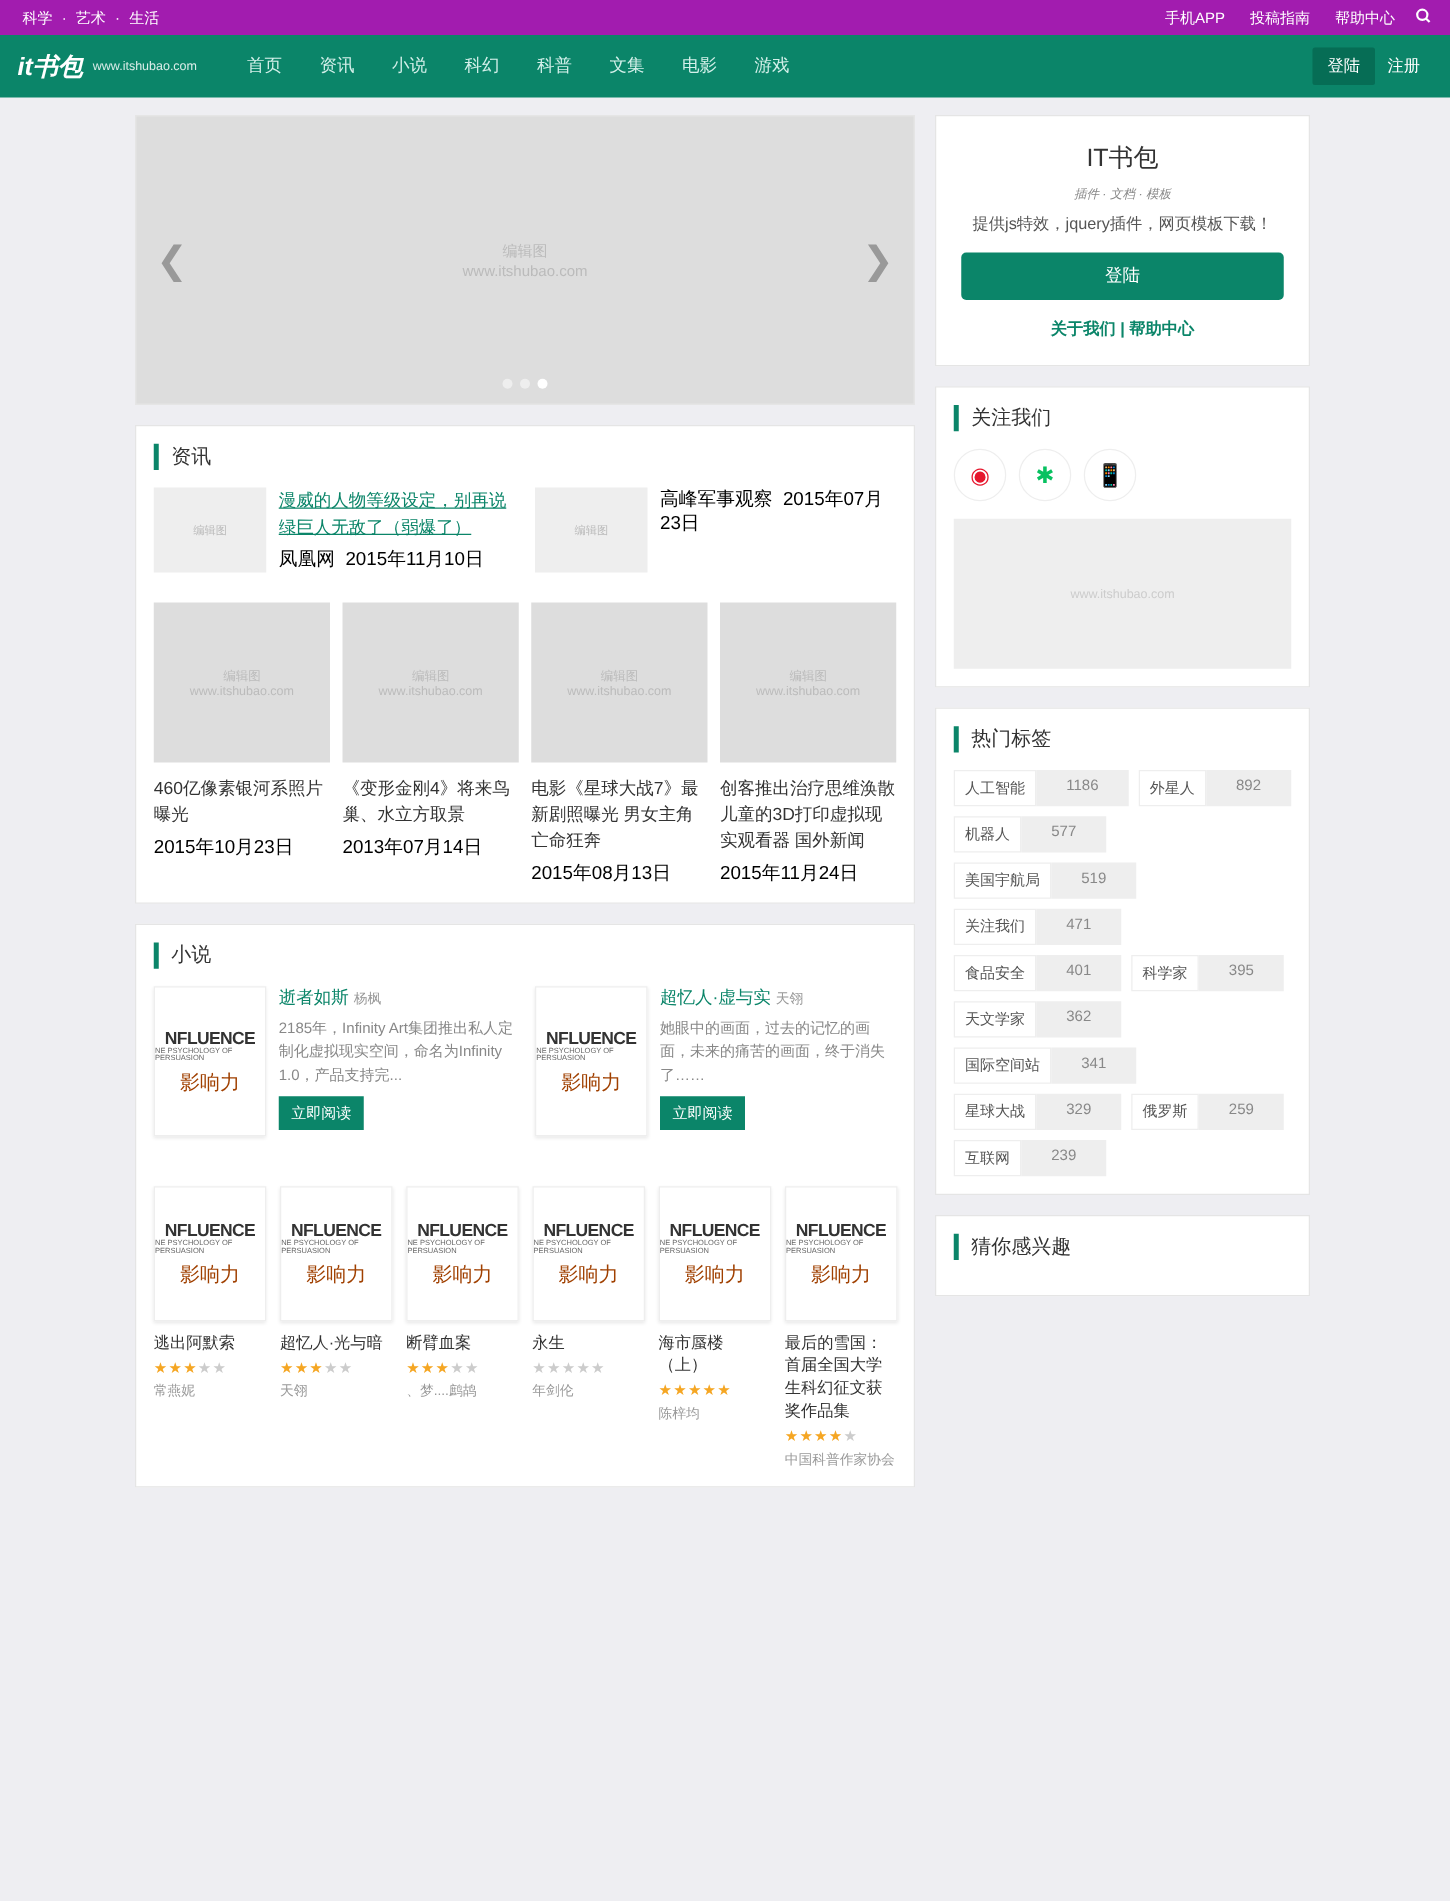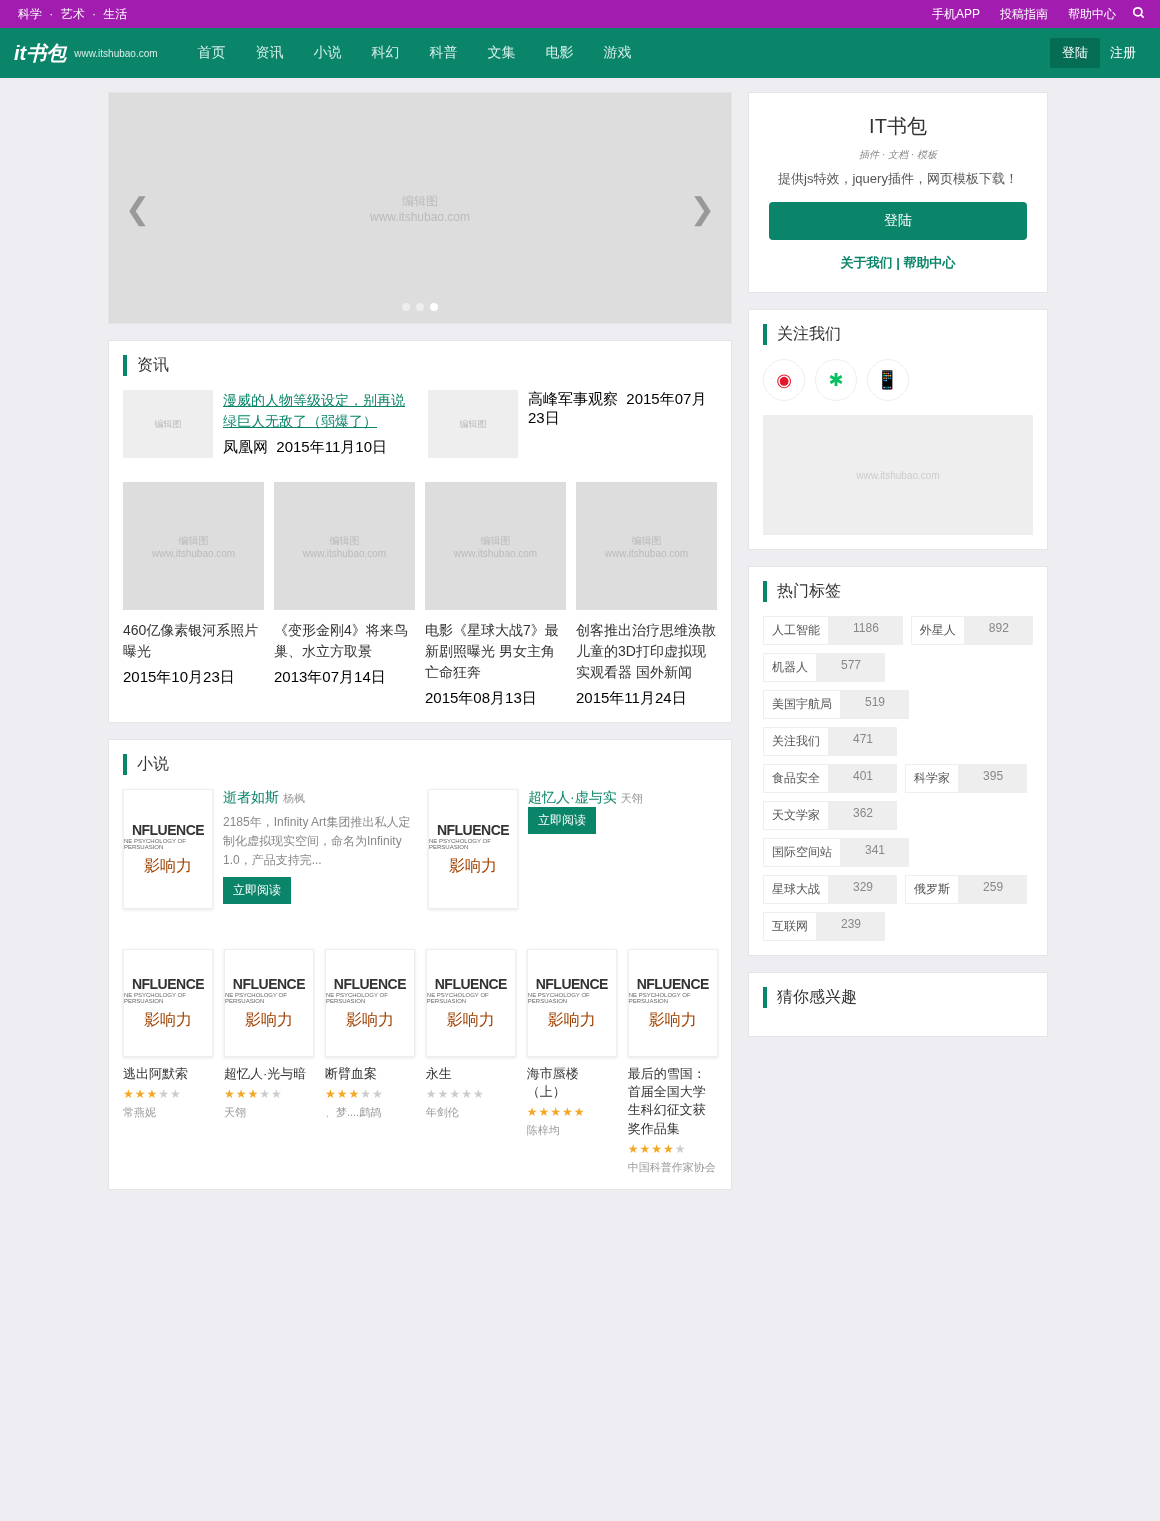--- a/index.html
+++ b/index.html
@@ -215,20 +215,21 @@
           </div>
         </div>
         <div class="novel-feat">
           <div class="book-cover">
               <div class="inf">NFLUENCE</div>
               <div class="sub">NE PSYCHOLOGY OF PERSUASION</div>
               <div class="cn">影响力</div>
             </div>
           <div>
             <h4><span>超忆人·虚与实</span><span class="author">天翎</span></h4>
+            <div class="desc">她眼中的画面，过去的记忆的画面，未来的痛苦的画面，终于消失了……</div>
             <a class="read-btn">立即阅读</a>
           </div>
         </div>
       </div>
 
       <div class="novel-grid" id="novel-grid">
           <div class="novel-card">
        <div class="book-cover bc">
               <div class="inf">NFLUENCE</div>
               <div class="sub">NE PSYCHOLOGY OF PERSUASION</div>

